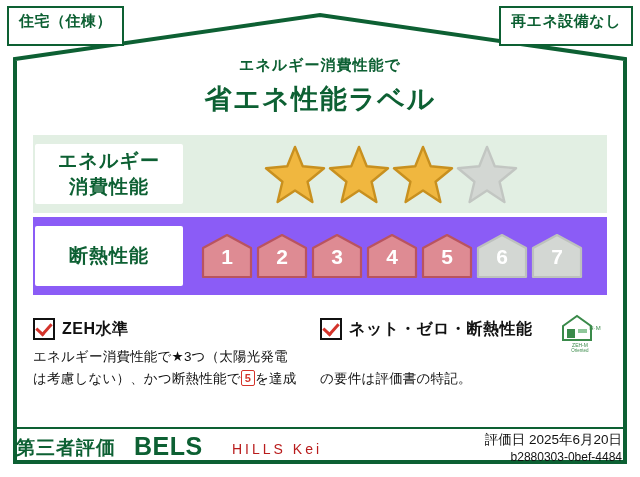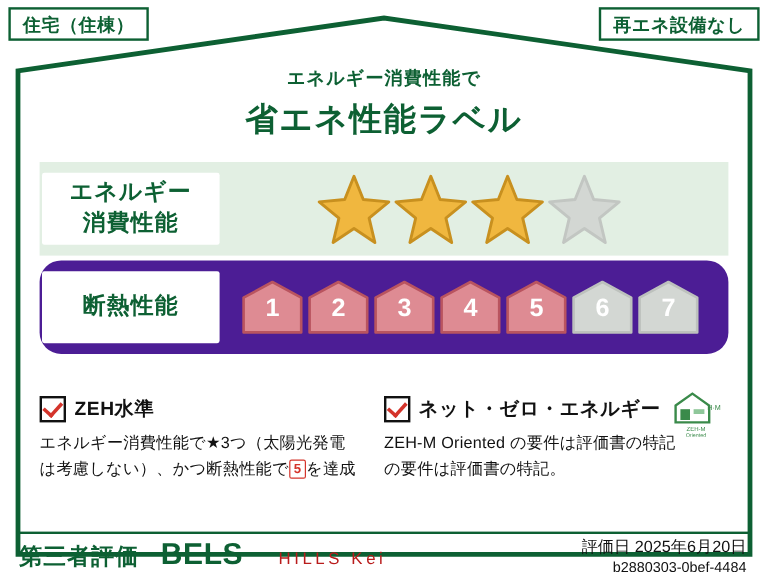--- a/index.html
+++ b/index.html
@@ -17,21 +17,21 @@
 
   
   .tag{
     position:absolute;
     top:6px;
     border:2px solid #0d6033;
     background:#ffffff;
     color:#0d6033;
     font-weight:bold;
     font-size:15px;
-    padding:4px 10px 1px;
+    padding:4px 10px 13px;
     letter-spacing:0.5px;
     white-space:nowrap;
   }
   .tag-left{left:7px;}
   .tag-right{right:7px;}
 
   
   .house{
     position:absolute;
     left:7px;top:7px;
@@ -64,21 +64,21 @@
     left:33px;top:135px;
     width:574px;
   }
   .row{
     position:relative;
     height:78px;
     display:flex;
     align-items:center;
   }
   .row-energy{background:#e2efe3;margin-bottom:4px;}
-  .row-insul{background:#4c1d95;border-radius:18px;}
+  .row-insul{background:#8b5cf6;}
   .row-cap{
     width:148px;
     flex:0 0 148px;
     text-align:center;
     color:#0d6033;
     font-weight:bold;
     font-size:19px;
     line-height:1.35;
     letter-spacing:1px;
     background:#ffffff;
@@ -118,21 +118,21 @@
   }
   .grade.off span{color:#ffffff;}
 
   
   .notes{
     position:absolute;
     top:318px;left:33px;
     width:574px;
     display:flex;
   }
-  .note{width:287px;position:relative;margin-top:12px;}
+  .note{width:287px;position:relative;}
   .note-head{
     display:flex;
     align-items:center;
     gap:7px;
   }
   .chk{
     width:18px;height:18px;
     border:2px solid #111;
     position:relative;
     flex:0 0 18px;
@@ -171,21 +171,21 @@
   .zeh-logo{
     position:absolute;
     right:6px;top:-6px;
     width:42px;height:40px;
   }
 
   
   .footer{
     position:absolute;
     left:16px;right:16px;
-    bottom:4px;
+    bottom:20px;
     height:28px;
   }
   .footer-line{
     position:absolute;
     left:0;right:0;top:-2px;
     height:2px;background:#0d6033;
   }
   .third{
     position:absolute;left:0;top:6px;
     font-size:19px;font-weight:bold;color:#0d6033;
@@ -315,32 +315,32 @@
       </div>
       <div class="note-body">
         <span>エネルギー消費性能で★3つ（太陽光発電</span><br>
         <span>は考慮しない）、かつ断熱性能で</span><span class="s-box">5</span><span>を達成</span>
       </div>
     </div>
 
     <div class="note">
       <div class="note-head">
         <span class="chk"></span>
-        <span class="note-title">ネット・ゼロ・エネルギー</span>
+        <span class="note-title">ネット・ゼロ・断熱性能</span>
       </div>
       <svg class="zeh-logo" viewBox="0 0 42 40">
         <path d="M4 14 L18 4 L32 14 L32 28 L4 28 Z" fill="#ffffff" stroke="#3a8a4a" stroke-width="2"></path>
         <rect x="8" y="17" width="8" height="9" fill="#3a8a4a"></rect>
         <rect x="19" y="17" width="9" height="4" fill="#8fc79a"></rect>
         <text x="36" y="18" font-size="6" fill="#3a8a4a" font-family="Liberation Sans, sans-serif" text-anchor="middle">H·M</text>
         <text x="21" y="35" font-size="5" fill="#3a8a4a" font-family="Liberation Sans, sans-serif" text-anchor="middle">ZEH-M</text>
         <text x="21" y="40" font-size="4.5" fill="#3a8a4a" font-family="Liberation Sans, sans-serif" text-anchor="middle">Oriented</text>
       </svg>
       <div class="note-body">
-        <span>ZEH-M Oriented の要件は評価書の特記</span><br>
+        <br>
         <span>の要件は評価書の特記。</span>
       </div>
     </div>
   </div>
 
   <div class="footer">
     <div class="footer-line"></div>
     <div class="third">第三者評価</div>
     <div class="bels">BELS</div>
     <div class="bldg">HILLS Kei</div>

